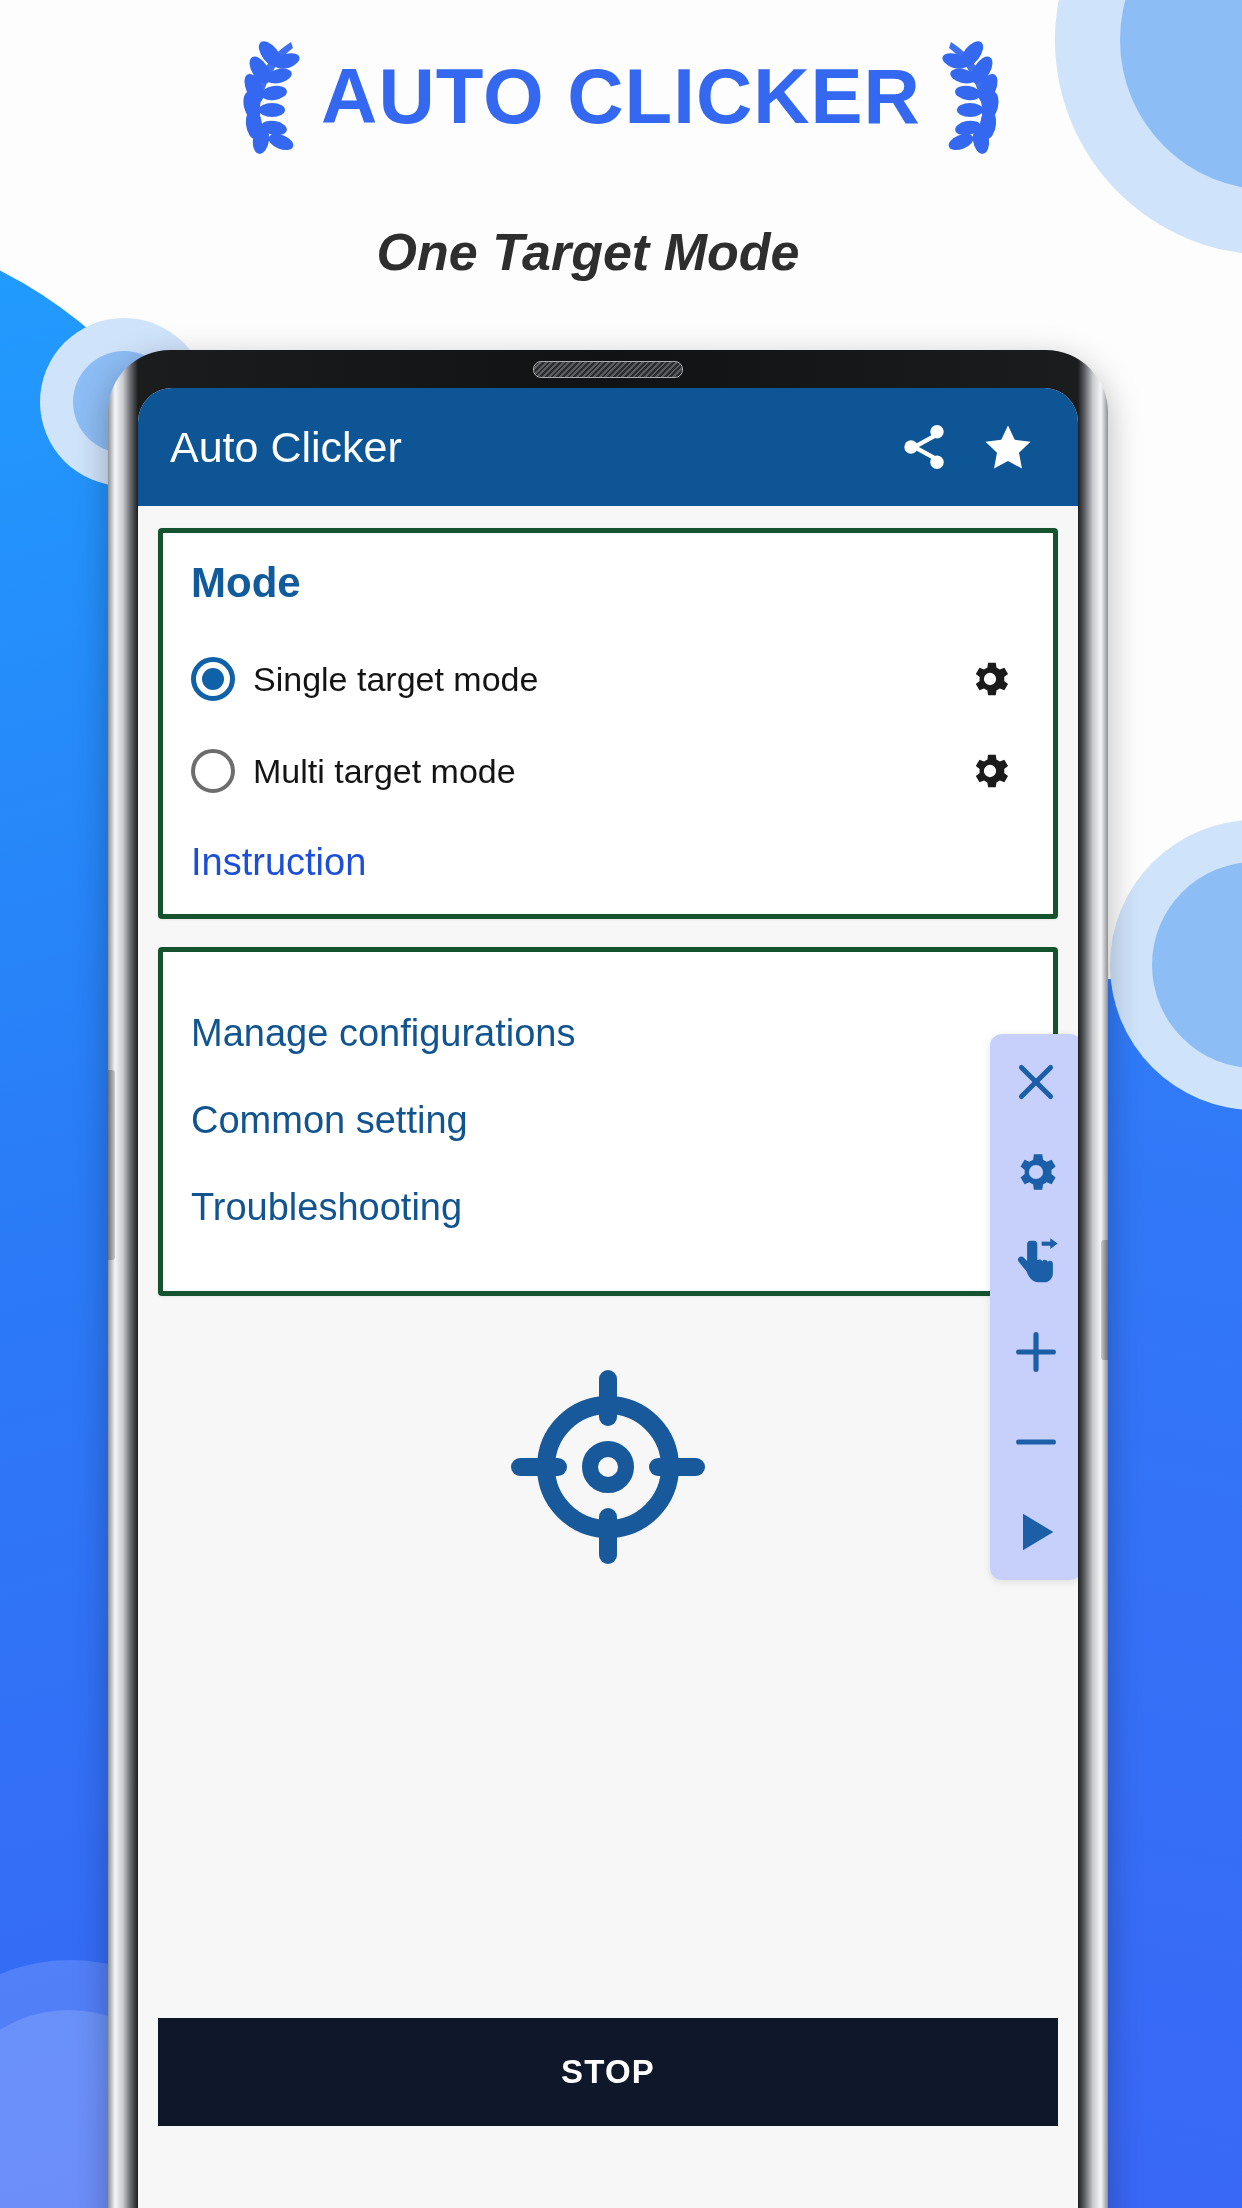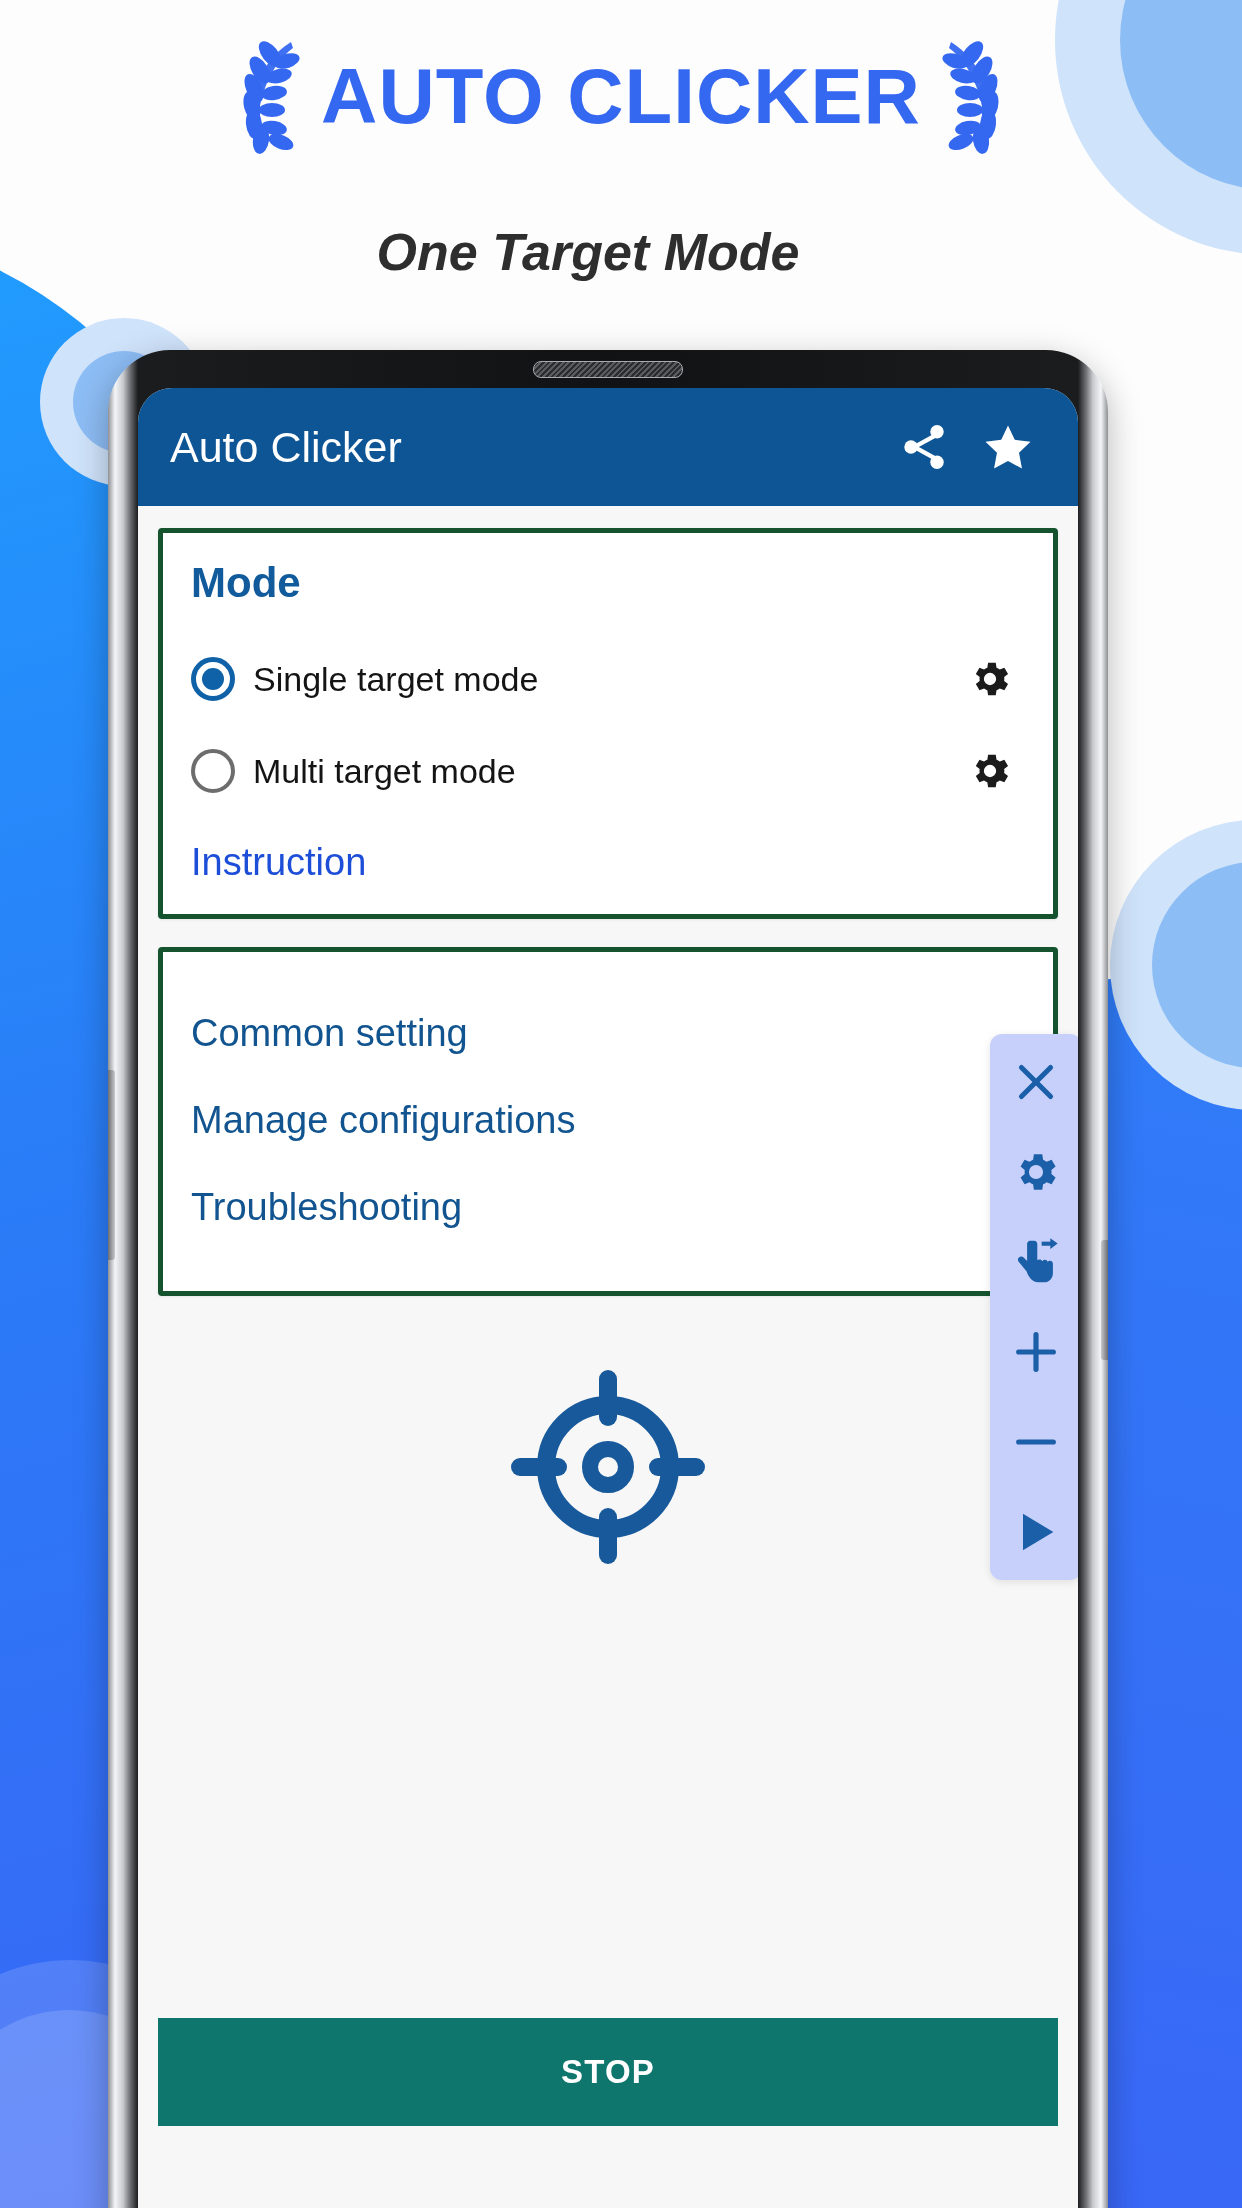--- a/index.html
+++ b/index.html
@@ -280,21 +280,21 @@
     justify-content: center;
     margin-top: 6px;
   }
 
   #stop-button {
     position: absolute;
     left: 20px;
     right: 20px;
     bottom: 104px;
     height: 108px;
-    background: #0f766e;
+    background: #0f172a;
     color: #ffffff;
     font-size: 33px;
     font-weight: bold;
     letter-spacing: 1.2px;
     display: flex;
     align-items: center;
     justify-content: center;
     border: none;
     font-family: "Liberation Sans", sans-serif;
   }
@@ -439,22 +439,22 @@
             <svg width="46" height="46" viewBox="0 0 24 24">
               <path fill="#1b1b1b" d="M19.4 13a7.6 7.6 0 0 0 0-2l2-1.6-1.9-3.3-2.4 1a7.6 7.6 0 0 0-1.7-1l-.4-2.6H11l-.4 2.6a7.6 7.6 0 0 0-1.7 1l-2.4-1L4.6 9.4 6.6 11a7.6 7.6 0 0 0 0 2l-2 1.6 1.9 3.3 2.4-1c.5.4 1.1.8 1.7 1l.4 2.6h4l.4-2.6c.6-.2 1.2-.6 1.7-1l2.4 1 1.9-3.3zM12 15.2A3.2 3.2 0 1 1 12 8.8a3.2 3.2 0 0 1 0 6.4z"></path>
             </svg>
           </span>
         </div>
 
         <div id="instruction-link">Instruction</div>
       </div>
 
       <div class="card" id="menu-card">
+        <div class="menu-item">Manage configurations</div>
         <div class="menu-item">Common setting</div>
-        <div class="menu-item">Manage configurations</div>
         <div class="menu-item">Troubleshooting</div>
       </div>
 
       <div id="target-area">
         <svg width="200" height="200" viewBox="0 0 100 100">
           <g fill="none" stroke="#17599b" stroke-width="9" stroke-linecap="round">
             <circle cx="50" cy="50" r="31"></circle>
             <line x1="50" y1="6" x2="50" y2="25"></line>
             <line x1="50" y1="75" x2="50" y2="94"></line>
             <line x1="6" y1="50" x2="25" y2="50"></line>

